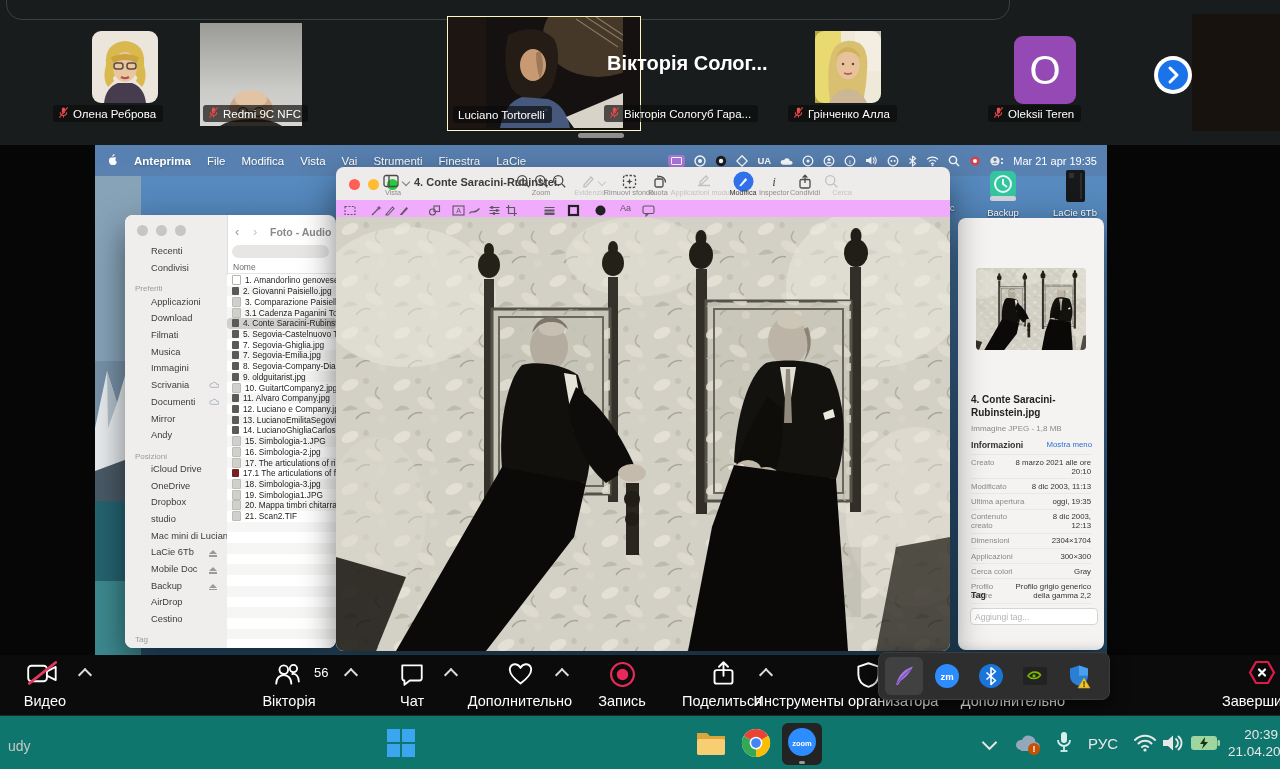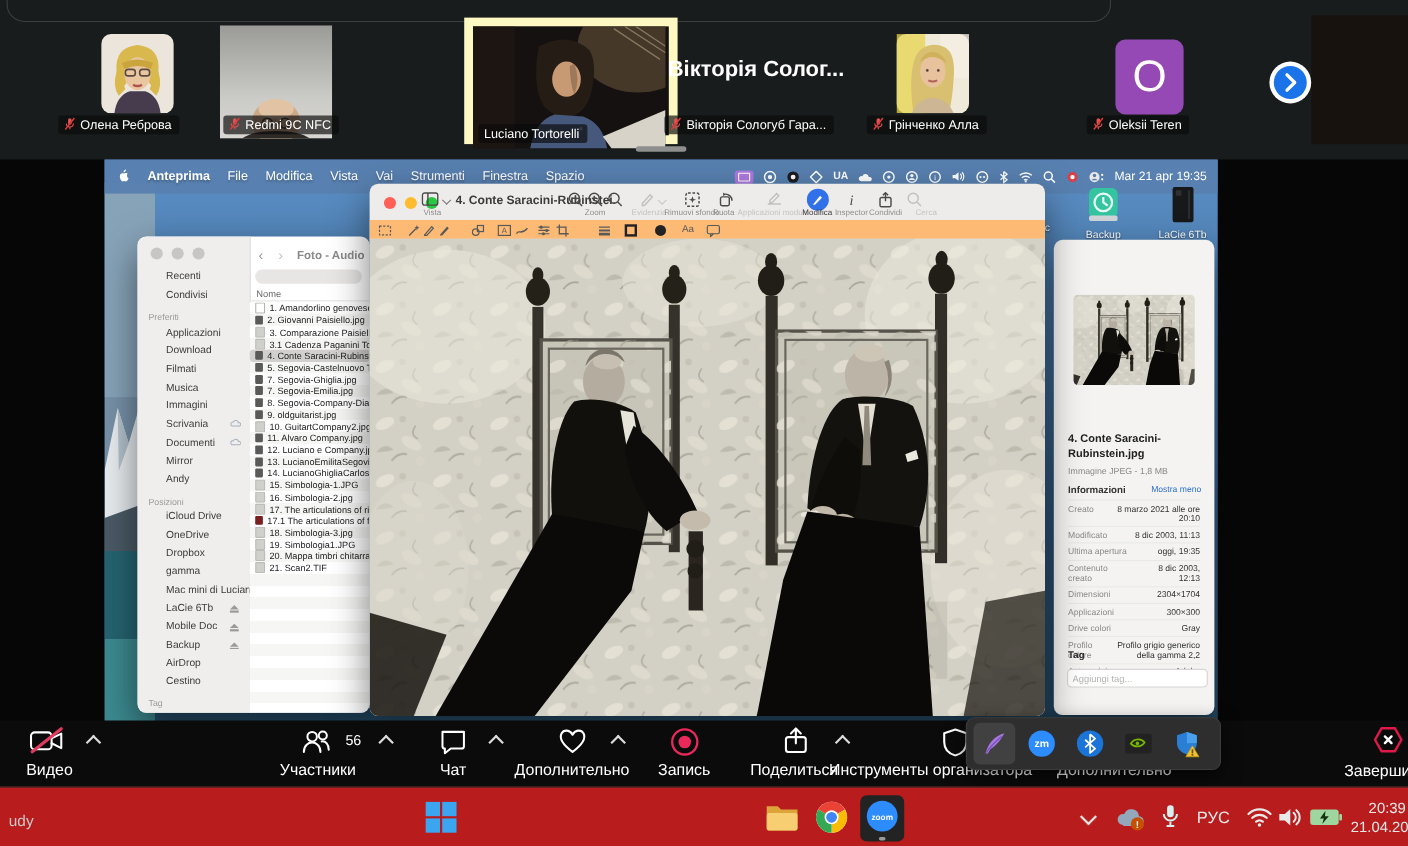--- a/index.html
+++ b/index.html
@@ -48,42 +48,42 @@
   .t2{background:#5a5a58;}
   .t3{background:#cfcfcb;border:1px solid #bdbdb8;}
   .t4{background:#7a2020;}
   
   #preview{left:241px;top:22px;width:614px;height:484px;background:#eeecea;overflow:hidden;}
   #pvtitle{position:absolute;left:78px;top:9px;width:145px;font-size:11px;font-weight:bold;color:#3c3c3c;
            white-space:nowrap;overflow:hidden;}
   .pvl{position:absolute;top:21px;font-size:7.3px;color:#8d8d8d;transform:translateX(-50%);white-space:nowrap;}
   .pvl.dis{color:#c3c3c3;}
   .pvi{position:absolute;top:7px;}
-  #mkbar{position:absolute;left:0;top:33px;width:614px;height:17px;background:#fdba74;border-bottom:1px solid #dcdcdc;}
+  #mkbar{position:absolute;left:0;top:33px;width:614px;height:17px;background:#f0abfc;border-bottom:1px solid #dcdcdc;}
   .mki{position:absolute;top:2.5px;width:13px;height:13px;}
   
   #info{left:863px;top:73px;width:146px;height:432px;background:#f4f3f2;overflow:hidden;}
   .irow{display:flex;justify-content:space-between;border-top:1px solid #e8e8e6;padding:2.6px 0;
         font-size:7.8px;color:#8a8a88;gap:4px;}
   .irow .v{color:#333;text-align:right;max-width:90px;}
   #taginput{position:absolute;left:12px;top:390px;width:118px;height:15px;border:1px solid #d5d5d3;border-radius:4px;
             background:#fff;font-size:8.5px;padding:0 4px;color:#444;font-family:"Liberation Sans",sans-serif;}
   #taginput::placeholder{color:#b4b4b2;}
   
   #ztb{left:0;top:655px;width:1280px;height:60px;background:#0b0b0b;}
   .zlabel{position:absolute;top:38px;color:#fff;font-size:14.5px;white-space:nowrap;transform:translateX(-50%);}
   .chevup{position:absolute;width:8px;height:8px;border-left:2px solid #ddd;border-top:2px solid #ddd;transform:rotate(45deg);}
   .zic{position:absolute;}
   .zcount{position:absolute;color:#fff;font-size:13px;}
   #popup{left:878px;top:652px;width:230px;height:46px;background:#2e2e2e;border:1px solid #3c3c3c;border-radius:8px;
          box-shadow:0 6px 18px rgba(0,0,0,.6);}
   .pic{position:absolute;top:10px;width:26px;height:26px;}
   .picbox{position:absolute;left:6px;top:4px;width:38px;height:38px;background:#414141;border-radius:6px;}
   
-  #tb{left:0;top:715px;width:1280px;height:54px;background:#b91c1c;border-top:1px solid #262626;}
+  #tb{left:0;top:715px;width:1280px;height:54px;background:#0f766e;border-top:1px solid #262626;}
   .tbt{position:absolute;color:#e8e8e8;}
   .chevdn{position:absolute;width:9px;height:9px;border-right:2px solid #e8e8e8;border-bottom:2px solid #e8e8e8;transform:rotate(45deg);}
 </style>
 </head>
 <body>
 
 <svg width="0" height="0" style="position:absolute">
   <defs>
     <linearGradient id="gr-ceiling" x1="0" y1="0" x2="0" y2="1">
       <stop offset="0" stop-color="#9a9a96"></stop>
@@ -289,21 +289,21 @@
         <span><svg width="11" height="13" viewBox="0 0 12 13">
               <rect x="4.2" y="1" width="3.6" height="6.5" rx="1.8" fill="#e05252"></rect>
               <path d="M2.5,6.2 a3.5,3.5 0 0 0 7,0" stroke="#e05252" fill="none" stroke-width="1.1"></path>
               <line x1="6" y1="9.8" x2="6" y2="12" stroke="#e05252" stroke-width="1.1"></line>
               <line x1="1.5" y1="12.2" x2="10.5" y2="0.8" stroke="#e23a3a" stroke-width="1.4"></line>
             </svg></span>
         <span>Redmi 9C NFC</span>
       </div>
     </div>
 
-    <div class="abs" style="left:422px;top:16px;width:194px;height:115px;border:8px solid #fef9c3;box-sizing:border-box;background:#141110">
+    <div class="abs" style="left:447px;top:16px;width:194px;height:115px;border:1px solid #fef9c3;box-sizing:border-box;background:#141110">
       <svg width="175" height="111" viewBox="0 0 175 111">
         <rect width="175" height="111" fill="#141110"></rect>
         <ellipse cx="150" cy="18" rx="55" ry="42" fill="#6e5a3c" opacity=".55"></ellipse>
         <path d="M128,2 L170,30 M138,0 L175,24 M148,0 L175,18" stroke="#b8ab8c" stroke-width="1.2" opacity=".55" fill="none"></path>
         <rect x="0" y="0" width="38" height="111" fill="#1c1512"></rect>
         <path d="M60,18 Q88,4 106,22 Q113,34 108,58 Q104,76 92,81 Q74,85 64,72 Q53,52 60,18 Z" fill="#241c15"></path>
         <ellipse cx="85" cy="48" rx="13" ry="16" fill="#c89a74"></ellipse>
         <path d="M92,34 Q98,48 92,62 Q88,50 88,36 Z" fill="#8a6a4e" opacity=".7"></path>
         <path d="M52,111 Q56,86 74,80 L100,82 Q118,88 122,111 Z" fill="#46597c"></path>
         <circle cx="70" cy="95" r="1.6" fill="#8aa0c0"></circle>
@@ -399,21 +399,21 @@
           </svg>
       </span>
       <span class="mitem" style="font-weight:bold">Anteprima</span>
       <span class="mstatmenus" style="display:flex">
         <span class="mitem">File</span>
           <span class="mitem">Modifica</span>
           <span class="mitem">Vista</span>
           <span class="mitem">Vai</span>
           <span class="mitem">Strumenti</span>
           <span class="mitem">Finestra</span>
-          <span class="mitem">Spazio</span>
+          <span class="mitem">LaCie</span>
       </span>
       <span class="mstat">
         <span style="width:17px;height:12px;background:#ae7ae0;border-radius:3px;display:inline-flex;align-items:center;justify-content:center">
             <span style="width:9px;height:6px;border:1px solid #fff;border-radius:1px"></span>
           </span>
         <svg width="12" height="12">
             <circle cx="6" cy="6" r="5" fill="none" stroke="#fff" stroke-width="1.4"></circle>
             <circle cx="6" cy="6" r="2" fill="#fff"></circle>
           </svg>
         <svg width="12" height="12">
@@ -658,21 +658,21 @@
               <span>Dropbox</span>
 
             </div>
 
             <div class="srow">
               <svg class="si">
                 <use>
                   <use href="#s-home"></use>
                 </use>
               </svg>
-              <span>gamma</span>
+              <span>studio</span>
 
             </div>
 
             <div class="srow">
               <svg class="si">
                 <use>
                   <use href="#s-mac"></use>
                 </use>
               </svg>
               <span>Mac mini di Luciano</span>
@@ -902,21 +902,21 @@
             <span>Dimensioni</span>
             <span class="v">2304×1704</span>
           </div>
 
           <div class="irow">
             <span>Applicazioni</span>
             <span class="v">300×300</span>
           </div>
 
           <div class="irow">
-            <span>Drive colori</span>
+            <span>Cerca colori</span>
             <span class="v">Gray</span>
           </div>
 
           <div class="irow">
             <span>Profilo colore</span>
             <span class="v">Profilo grigio generico della gamma 2,2</span>
           </div>
 
           <div class="irow">
             <span>Autore del contenuto</span>
@@ -1085,21 +1085,21 @@
       <span class="zic" style="left:273px;top:6px">
         <svg width="28" height="26" viewBox="0 0 26 24" fill="none" stroke="#fff" stroke-width="1.7" stroke-linecap="round">
             <circle cx="10" cy="8" r="4"></circle>
             <path d="M3,21 C3,15 7,13 10,13 C13,13 17,15 17,21"></path>
             <circle cx="19" cy="7" r="3.4"></circle>
             <path d="M18,12 C21.5,11.5 24,14.5 24,19"></path>
           </svg>
       </span>
       <span class="zcount" style="left:314px;top:10px">56</span>
       <span class="chevup" style="left:346px;top:15px"></span>
-      <span class="zlabel" style="left:289px">Участники</span>
+      <span class="zlabel" style="left:289px">Вікторія</span>
     </div>
     <div>
       <span class="zic" style="left:399px;top:7px">
         <svg width="26" height="24" viewBox="0 0 24 22" fill="none" stroke="#fff" stroke-width="1.7" stroke-linejoin="round">
             <path d="M3,3 h18 v12 a2,2 0 0 1 -2,2 H10 l-5,4 v-4 H5 a2,2 0 0 1 -2,-2 Z"></path>
           </svg>
       </span>
       <span class="chevup" style="left:446px;top:15px"></span>
       <span class="zlabel" style="left:412px">Чат</span>
     </div>

